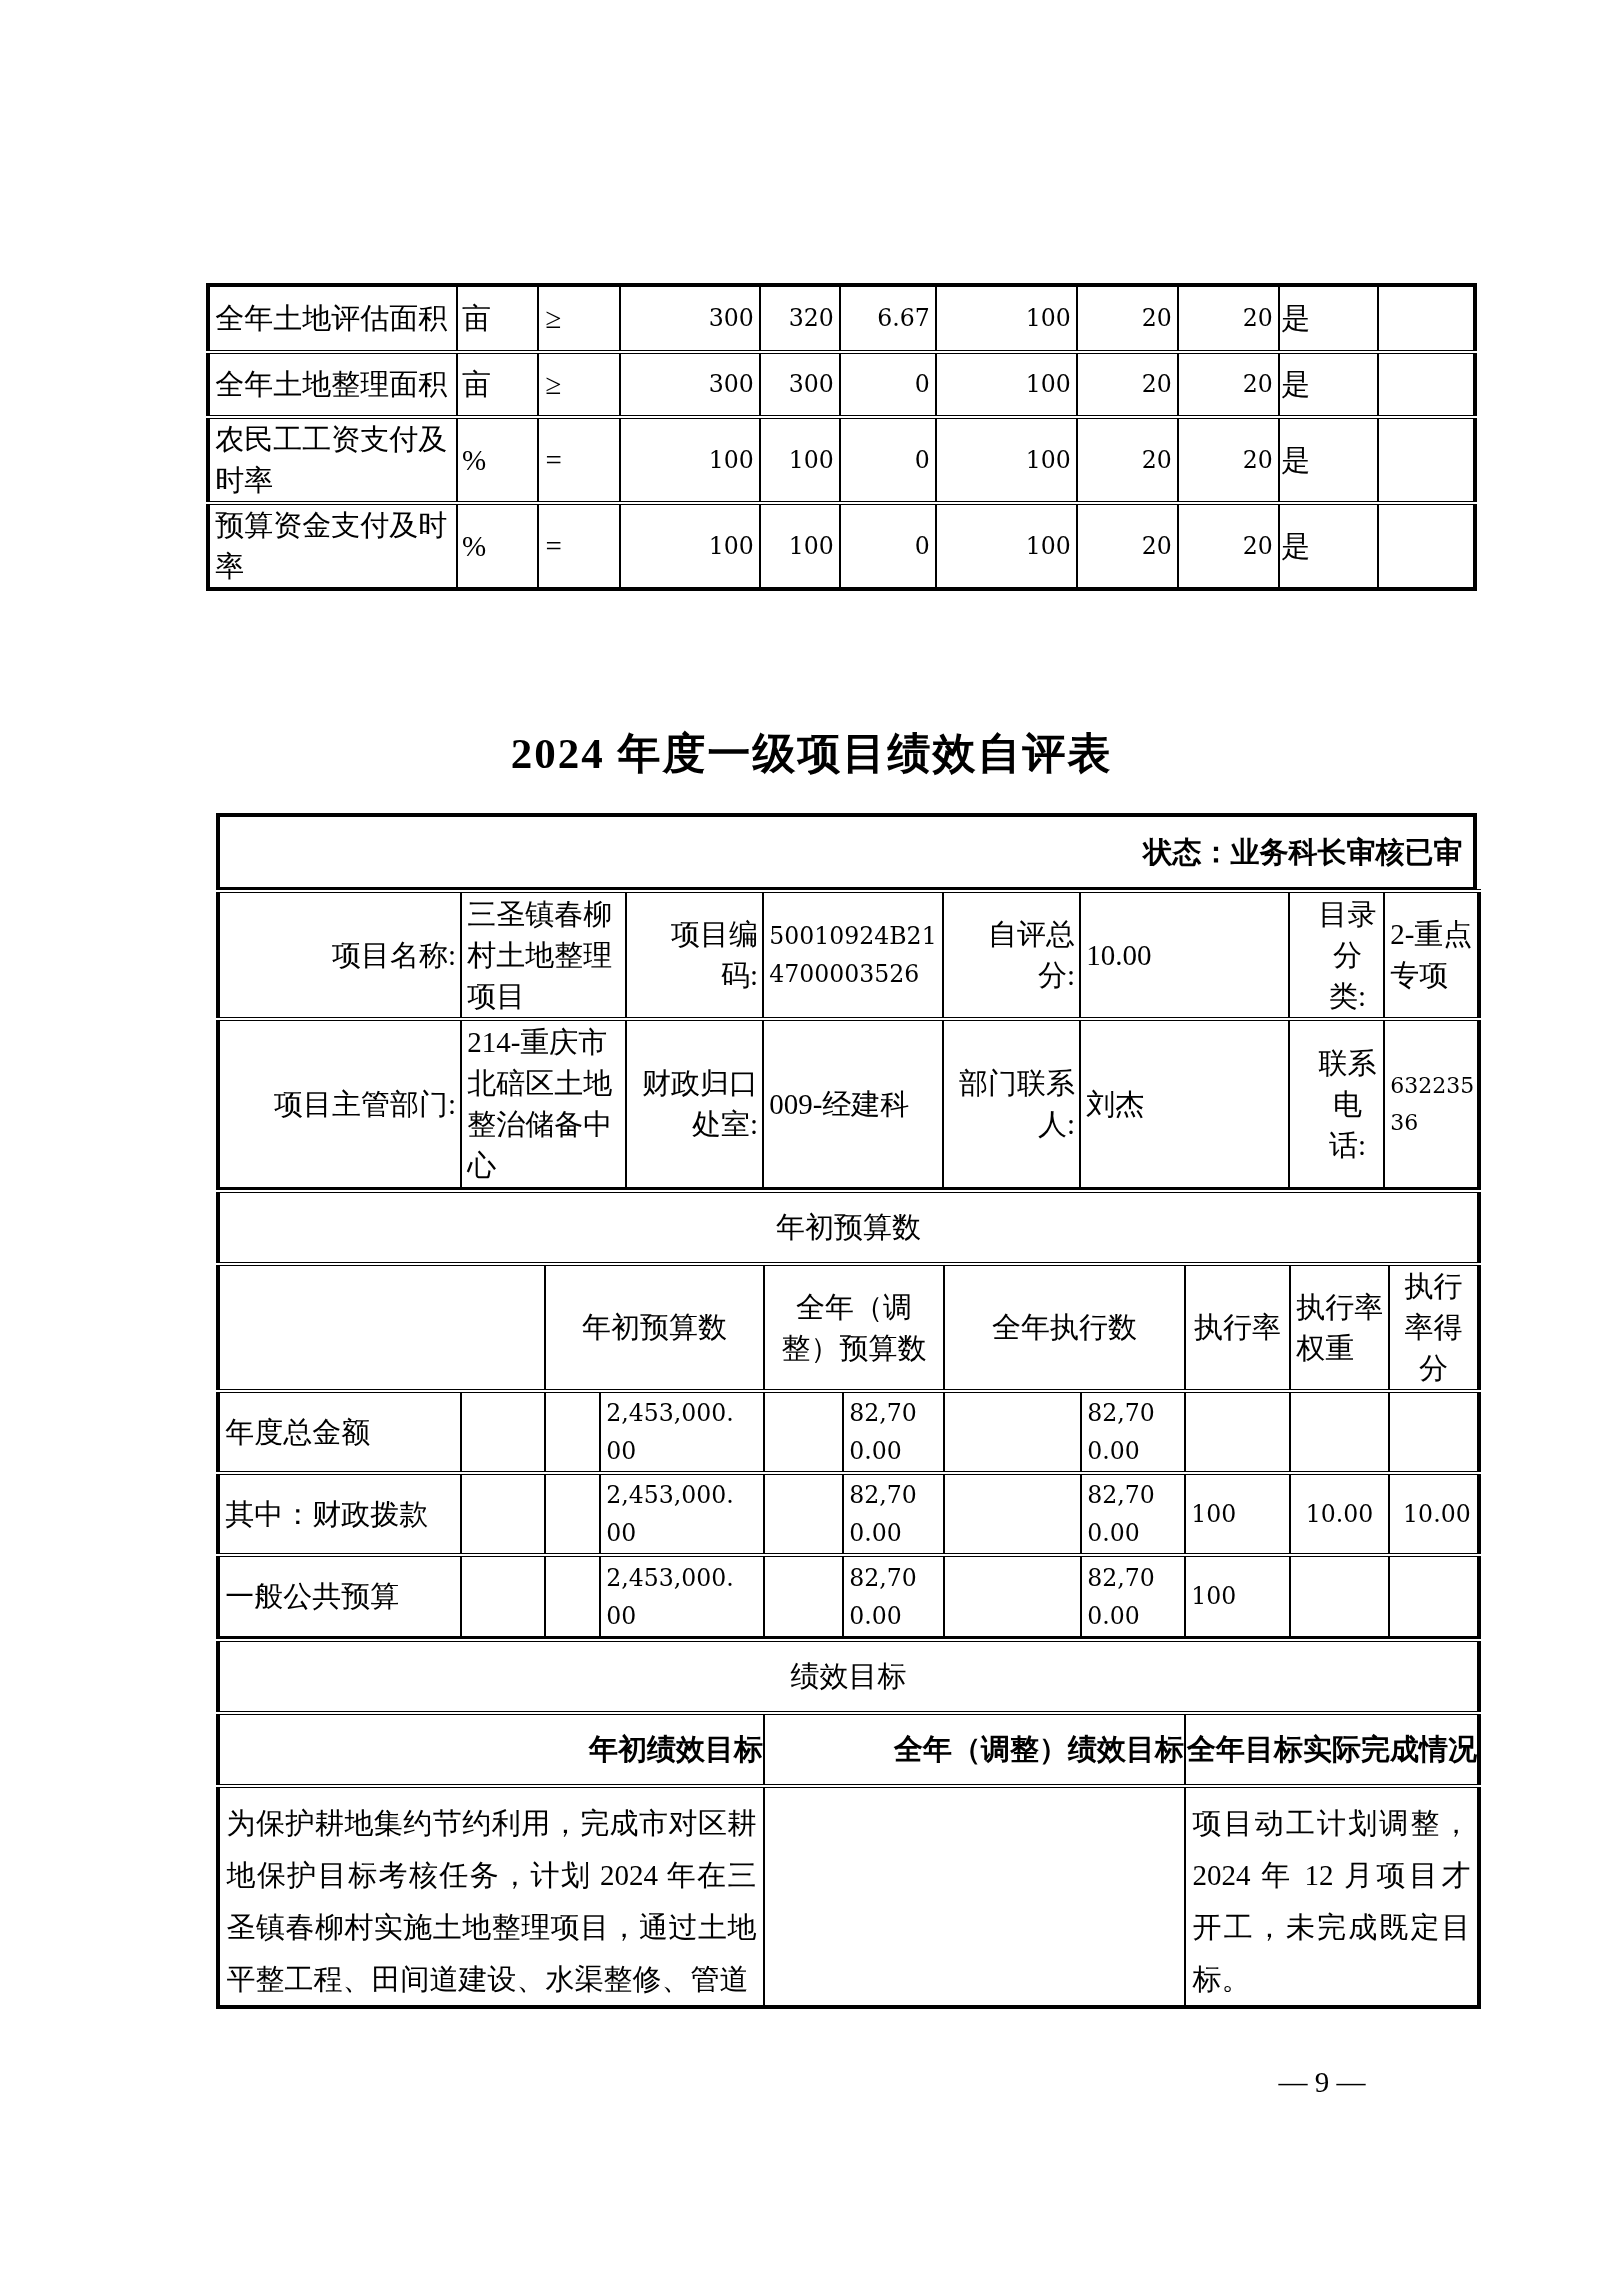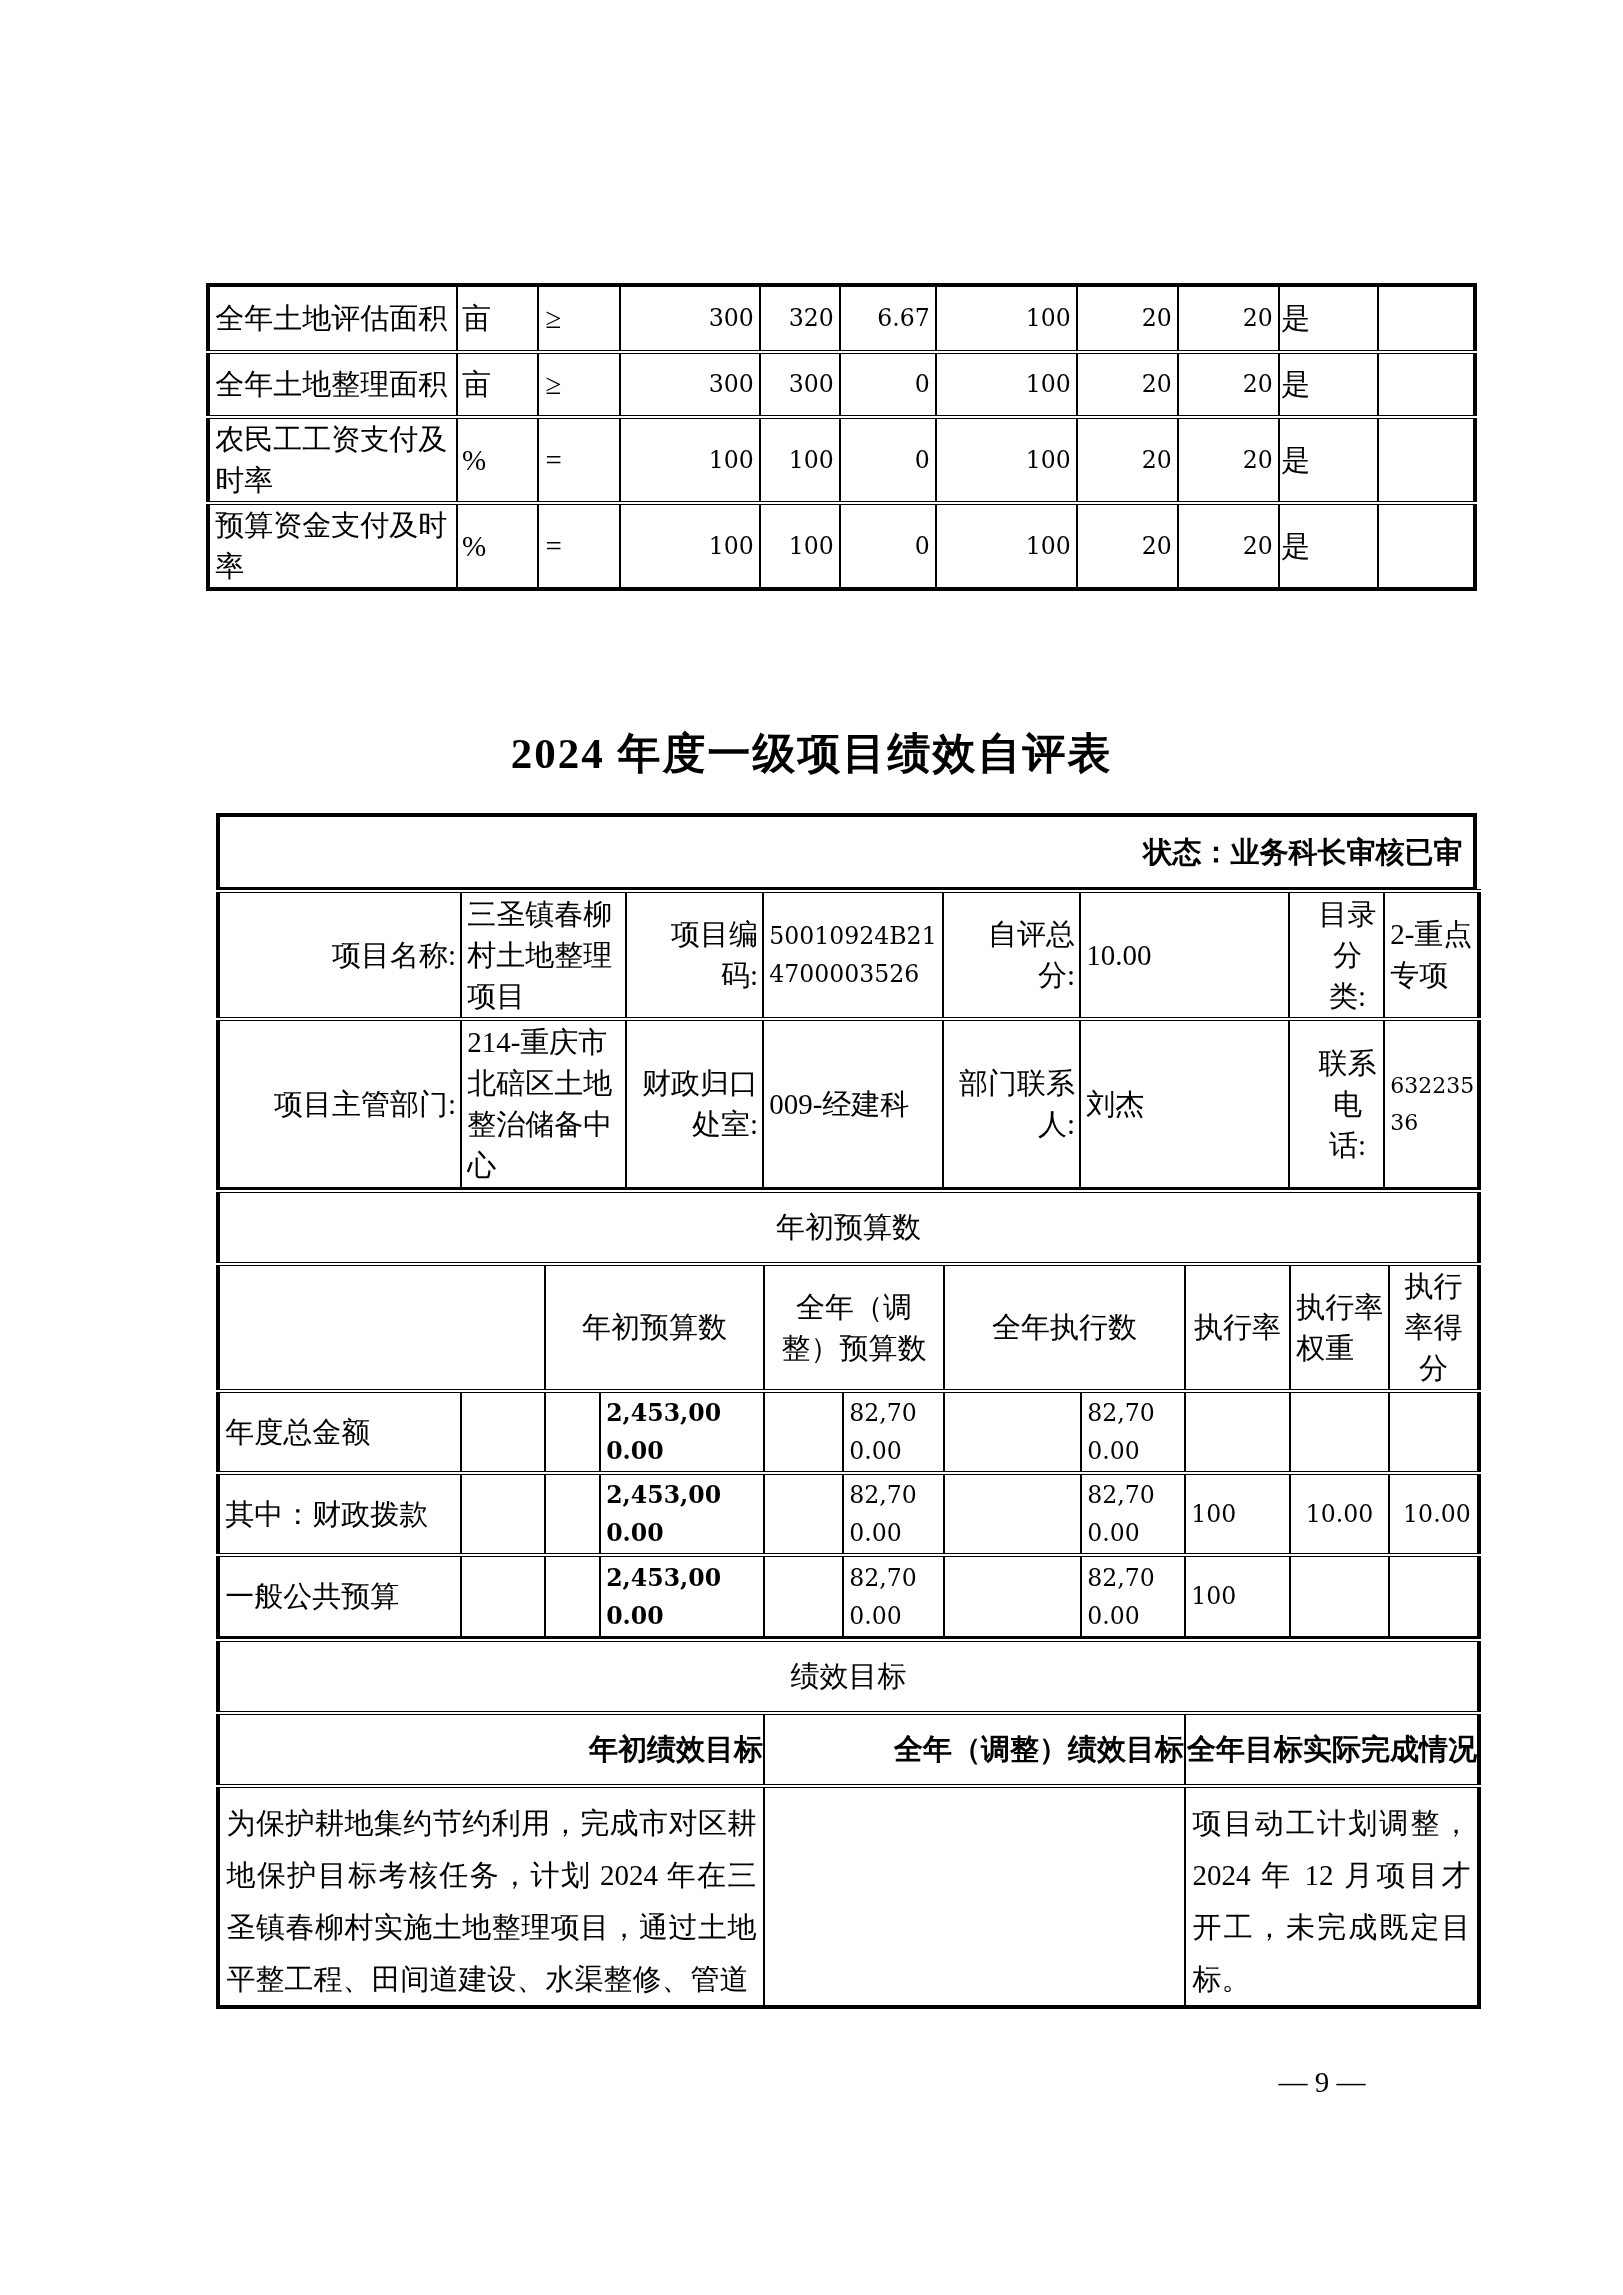--- a/index.html
+++ b/index.html
@@ -44,21 +44,21 @@
   .phone{font-family:"DejaVu Serif",serif;font-size:22px;line-height:37px;}
   .phone .vw{width:86px;word-break:break-all;}
 
   .section{text-align:center;}
   .fin-h{text-align:center;}
   .fin-h-adj span{display:inline-block;width:151px;text-align:center;vertical-align:middle;}
   .rw-h{text-align:left;padding-left:5.2px;}
   .rs-h{text-align:center;padding:0 1.3px;}
   .money{font-family:"DejaVu Serif",serif;font-size:23.6px;line-height:38px;text-align:left;padding-left:5.2px;}
   .money .mv{display:inline-block;word-break:break-all;text-align:left;vertical-align:middle;}
-  .mw200{width:131px;font-weight:bold;}
+  .mw200{width:131px;}
   .mw125{width:82px;}
   .rate{font-family:"DejaVu Serif",serif;font-size:23.6px;text-align:left;padding-left:5.2px;}
   .weight{font-family:"DejaVu Serif",serif;font-size:23.6px;text-align:center;}
   .score{font-family:"DejaVu Serif",serif;font-size:23.6px;text-align:right;padding-right:6.5px;}
 
   .goal-h{text-align:right;font-weight:bold;}
   .goal-cell{vertical-align:top;text-align:justify;padding:9.2px 6.5px 0 6.5px;line-height:52px;}
 
   
   #page-num{position:absolute;left:1224px;top:2066px;width:196px;text-align:center;font-size:29px;}

